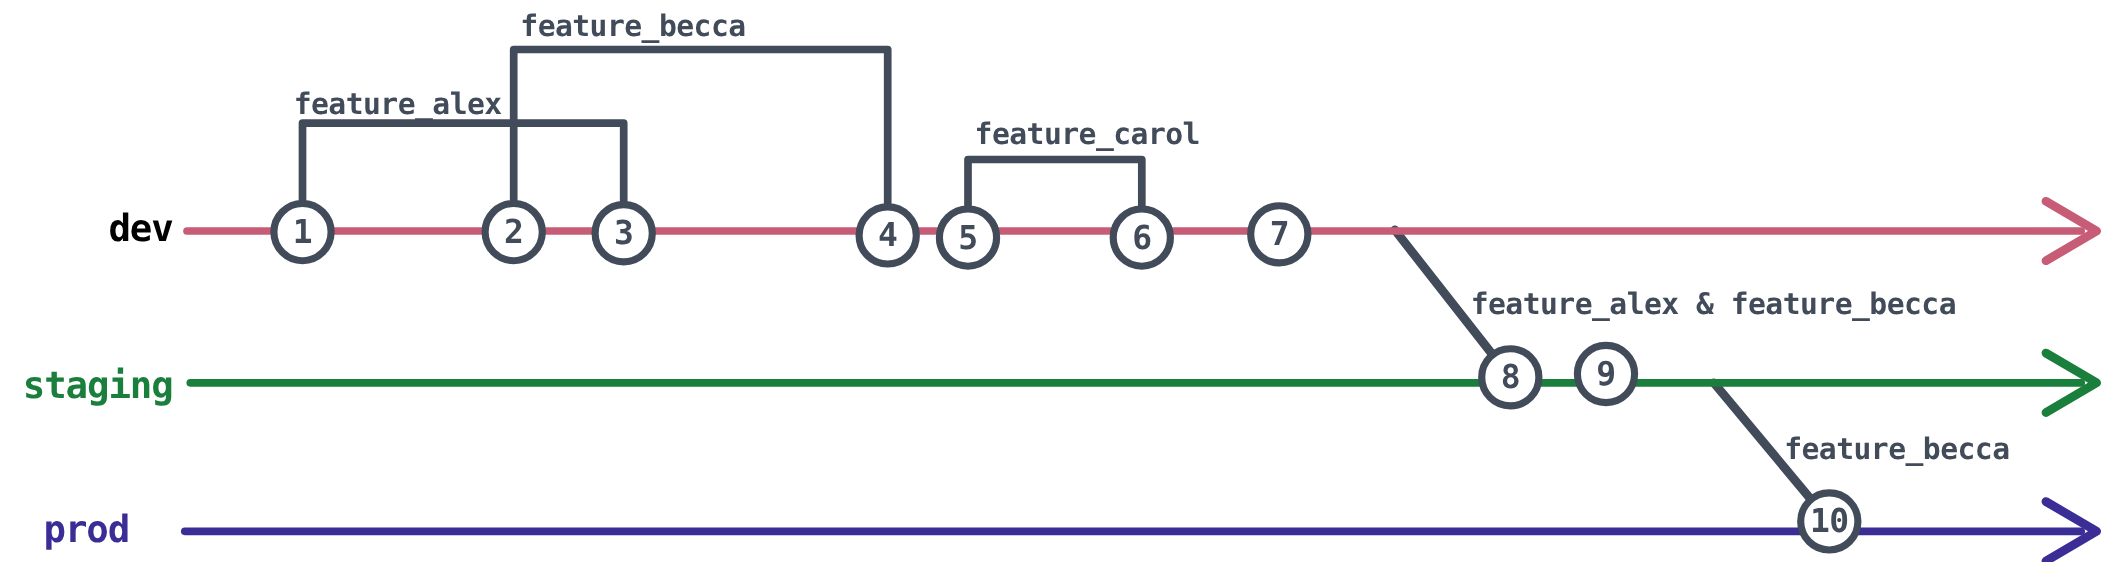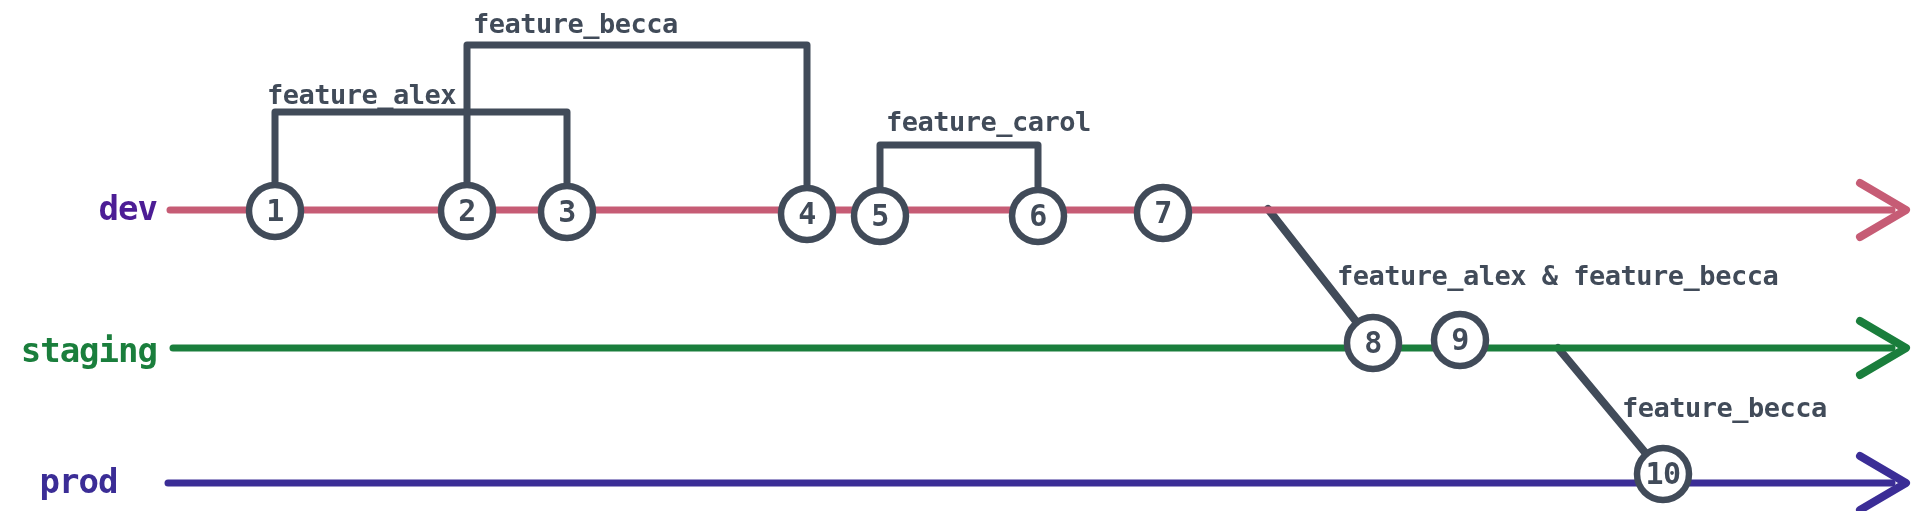--- a/index.html
+++ b/index.html
@@ -63,16 +63,16 @@
       <text x="1038" y="226" text-anchor="middle" font-size="30" fill="#414b59" font-weight="600" letter-spacing="-2px">6</text>
       <circle cx="1163" cy="213" r="26" fill="#ffffff" stroke="#414b59" stroke-width="6.5"></circle>
       <text x="1163" y="223" text-anchor="middle" font-size="30" fill="#414b59" font-weight="600" letter-spacing="-2px">7</text>
       <circle cx="1373" cy="343" r="26" fill="#ffffff" stroke="#414b59" stroke-width="6.5"></circle>
       <text x="1373" y="353" text-anchor="middle" font-size="30" fill="#414b59" font-weight="600" letter-spacing="-2px">8</text>
       <circle cx="1460" cy="340" r="26" fill="#ffffff" stroke="#414b59" stroke-width="6.5"></circle>
       <text x="1460" y="350" text-anchor="middle" font-size="30" fill="#414b59" font-weight="600" letter-spacing="-2px">9</text>
       <circle cx="1663" cy="474" r="26" fill="#ffffff" stroke="#414b59" stroke-width="6.5"></circle>
       <text x="1663" y="484" text-anchor="middle" font-size="30" fill="#414b59" font-weight="600" letter-spacing="-2px">10</text>
     </svg>
-  <div class="branch-label" style="top: 210px; color: #4c1d95;">dev</div>
+  <div class="branch-label" style="top: 210px; color: #000000;">dev</div>
   <div class="branch-label" style="top: 352px; color: rgb(26, 126, 60);">staging</div>
   <div class="branch-label" style="top: 483px; color: rgb(59, 45, 150); text-align: center;">prod</div>
 </div>
 
 </body></html>

